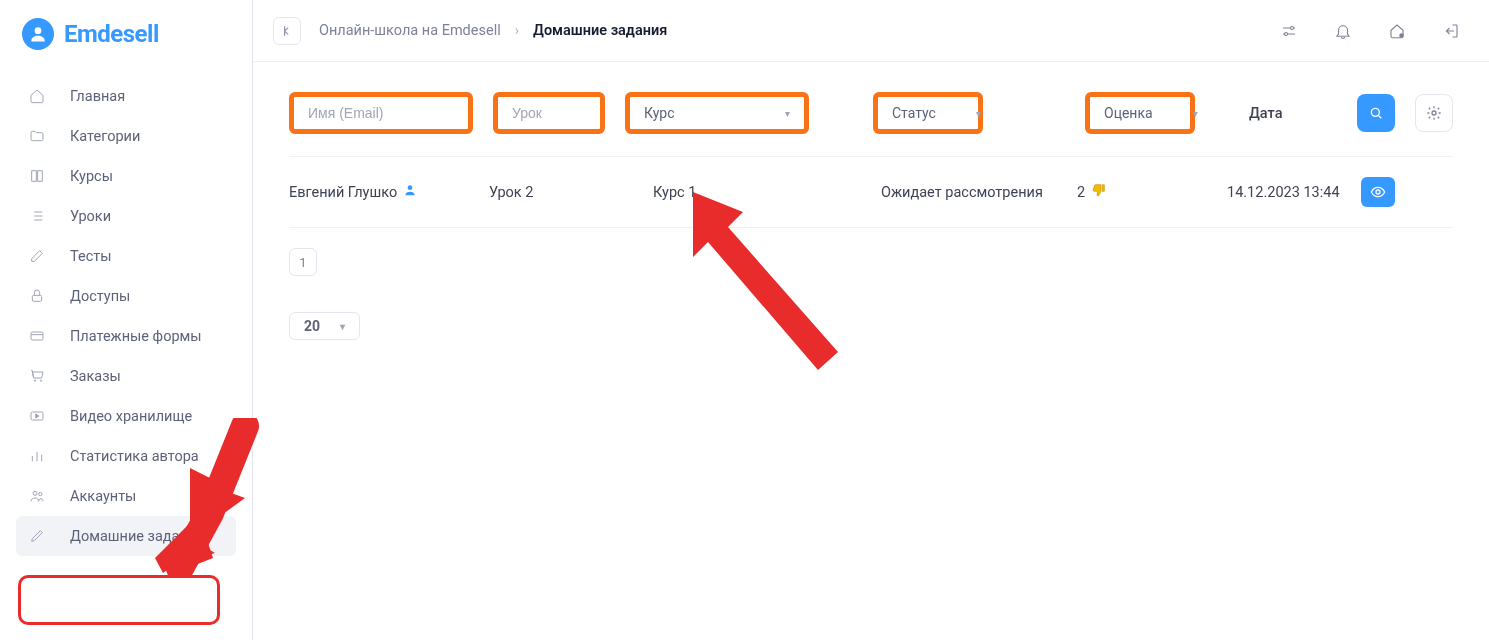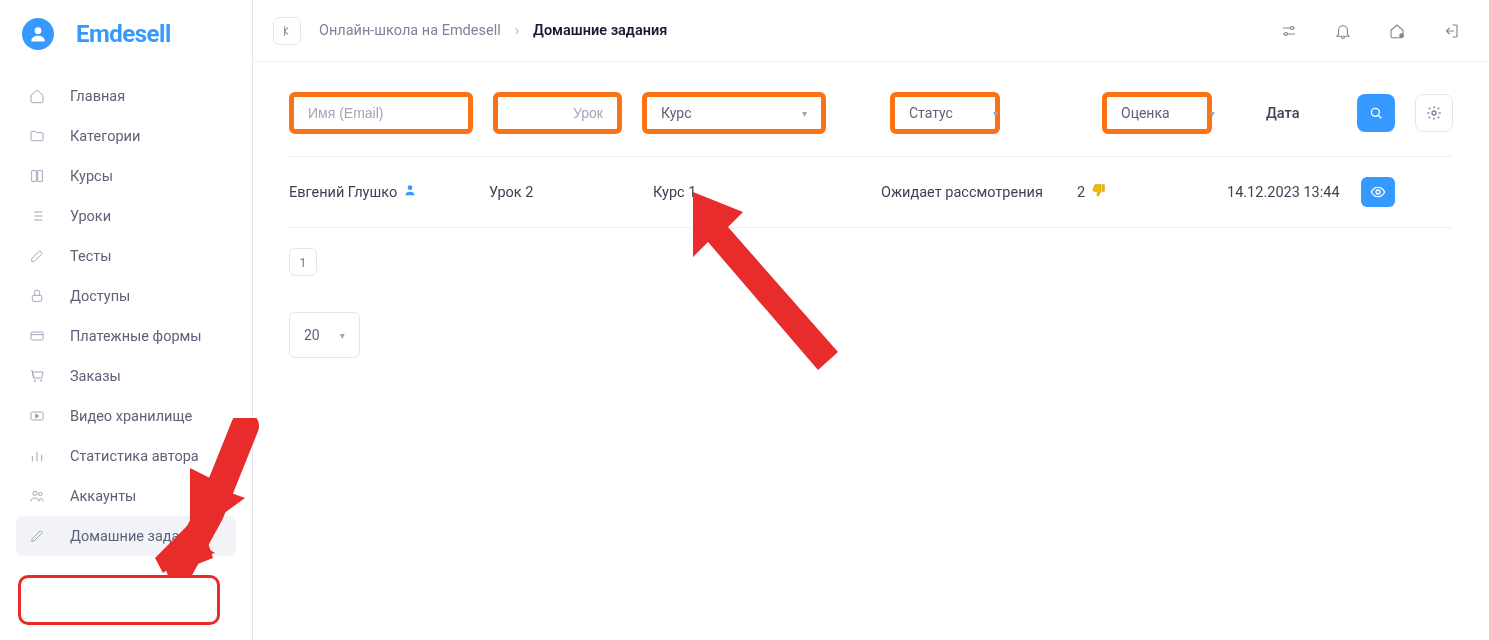--- a/index.html
+++ b/index.html
@@ -2,21 +2,21 @@
 <html><head>
 <meta charset="utf-8">
 <style>
 * { margin: 0; padding: 0; box-sizing: border-box; }
 body { font-family: -apple-system, BlinkMacSystemFont, "Segoe UI", Roboto, sans-serif; background: #fff; color: #3f4254; font-size: 14px; width: 1489px; height: 640px; overflow: hidden; position: relative; }
 
 .layout { display: flex; height: 100%; }
 
 
 .sidebar { width: 253px; background: #fff; border-right: 1px solid #e4e6ef; display: flex; flex-direction: column; }
-.logo-wrap { padding: 18px 22px; display: flex; align-items: center; gap: 22px; }
+.logo-wrap { padding: 18px 22px; display: flex; align-items: center; gap: 10px; }
 .logo-icon { width: 32px; height: 32px; background: #3699ff; border-radius: 50%; display: flex; align-items: center; justify-content: center; color: #fff; font-weight: 700; font-size: 18px; }
 .logo-icon svg { width: 20px; height: 20px; fill: #fff; }
 .logo-text { font-size: 24px; font-weight: 700; color: #3699ff; letter-spacing: -0.5px; }
 
 .nav { flex: 1; padding: 8px 16px; overflow-y: auto; }
 .nav-item { display: flex; align-items: center; gap: 24px; padding: 11px 12px; border-radius: 6px; color: #5e6278; cursor: pointer; font-size: 14.5px; white-space: nowrap; overflow: hidden; }
 .nav-item.active { background: #f1f3f6; }
 .nav-ico { width: 18px; height: 18px; flex-shrink: 0; color: #a1a5b7; display: flex; align-items: center; justify-content: center; }
 .nav-ico svg { width: 16px; height: 16px; stroke: currentColor; fill: none; stroke-width: 1.5; }
 
@@ -60,21 +60,21 @@
 .cell.status { width: 196px; }
 .cell.grade { width: 150px; display: flex; align-items: center; gap: 6px; }
 .thumb-down { color: #f1bc00; }
 .cell.date { width: 134px; }
 .view-btn { width: 34px; height: 30px; background: #3699ff; border-radius: 6px; display: flex; align-items: center; justify-content: center; color: #fff; cursor: pointer; }
 .view-btn svg { width: 16px; height: 16px; stroke: currentColor; fill: none; stroke-width: 2; }
 
 
 .pagination { margin-top: 20px; }
 .page-num { display: inline-flex; width: 28px; height: 28px; border: 1px solid #e4e6ef; border-radius: 6px; align-items: center; justify-content: center; font-size: 13px; color: #7e8299; }
-.page-size { margin-top: 36px; display: inline-flex; align-items: center; gap: 20px; height: 46px; border: 1px solid #e4e6ef; border-radius: 6px; padding: 0 14px; font-size: 14px; color: #5e6278; cursor: pointer; }
+.page-size { margin-top: 36px; display: inline-flex; align-items: center; gap: 20px; height: 28px; border: 1px solid #e4e6ef; border-radius: 6px; padding: 0 14px; font-size: 14px; color: #5e6278; cursor: pointer; font-weight: bold; }
 .page-size .chev { color: #a1a5b7; font-size: 10px; }
 
 
 .arrow-annot { position: absolute; pointer-events: none; }
 .arrow-annot svg { display: block; }
 </style>
 </head>
 <body>
 
 <div class="layout">
@@ -227,21 +227,21 @@
       <div class="topbar-icon">
           <svg viewBox="0 0 24 24">
             <path d="M14 4h5a1 1 0 011 1v14a1 1 0 01-1 1h-5M10 8l-4 4 4 4M6 12h10"></path>
           </svg>
         </div>
     </div>
 
     <div class="content">
       <div class="filters">
         <input class="filter-input" style="width: 184px;" placeholder="Имя (Email)">
-        <input class="filter-input" style="width: 129px; text-align: right;" placeholder="Урок">
+        <input class="filter-input" style="width: 112px;" placeholder="Урок">
         <div class="filter-select" style="width:184px">
           <span>Курс</span>
           <span class="chev">▾</span>
         </div>
         <div style="width:24px"></div>
         <div class="filter-select" style="width:110px">
           <span>Статус</span>
           <span class="chev">▾</span>
         </div>
         <div style="width:62px"></div>

